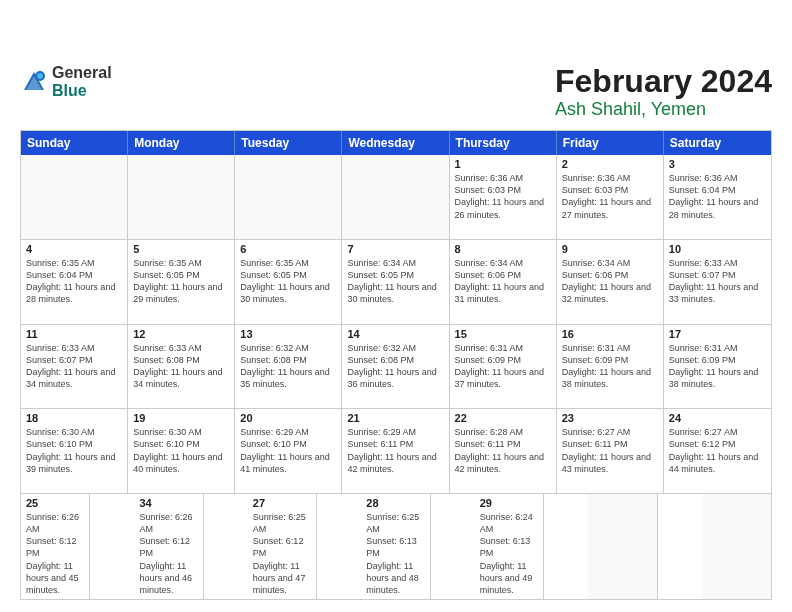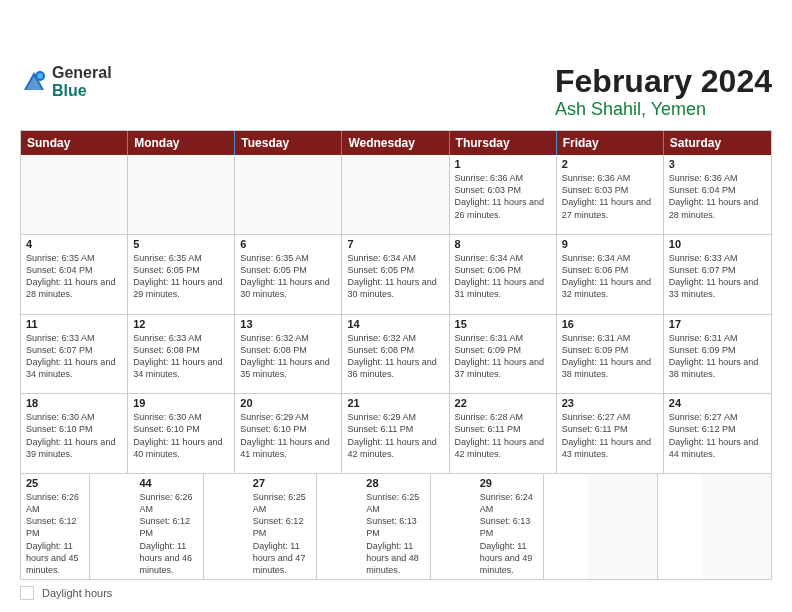--- a/index.html
+++ b/index.html
@@ -53,21 +53,21 @@
     }
     .calendar {
       flex: 1;
       display: flex;
       flex-direction: column;
       border: 1px solid #ccc;
     }
     .calendar-header-row {
       display: grid;
       grid-template-columns: repeat(7, 1fr);
-      background: #7f1d1d;
+      background: #1d4ed8;
     }
     .calendar-header-cell {
       color: #fff;
       font-size: 12px;
       font-weight: bold;
       padding: 5px 6px;
       text-align: left;
       border-right: 1px solid #4a8fd0;
     }
     .calendar-header-cell:last-child { border-right: none; }
@@ -312,21 +312,21 @@
           </div>
         </div>
         <div class="calendar-week">
           <div class="calendar-cell">
             <div class="day-number">25</div>
             <div class="cell-detail" style="white-space: pre-line;">Sunrise: 6:26 AM
 Sunset: 6:12 PM
 Daylight: 11 hours and 45 minutes.</div>
           </div>
           <div class="calendar-cell">
-            <div class="day-number">44</div>
+            <div class="day-number">34</div>
             <div class="cell-detail" style="white-space: pre-line;">Sunrise: 6:26 AM
 Sunset: 6:12 PM
 Daylight: 11 hours and 46 minutes.</div>
           </div>
           <div class="calendar-cell">
             <div class="day-number">27</div>
             <div class="cell-detail" style="white-space: pre-line;">Sunrise: 6:25 AM
 Sunset: 6:12 PM
 Daylight: 11 hours and 47 minutes.</div>
           </div>
@@ -341,17 +341,13 @@
             <div class="cell-detail" style="white-space: pre-line;">Sunrise: 6:24 AM
 Sunset: 6:13 PM
 Daylight: 11 hours and 49 minutes.</div>
           </div>
           <div class="calendar-cell empty"></div>
           <div class="calendar-cell empty"></div>
         </div>
       </div>
   </div>
 
-  <div class="footer">
-    <div class="footer-box"></div>
-    <span class="footer-label">Daylight hours</span>
-  </div>
 </div>
 
 </body></html>

